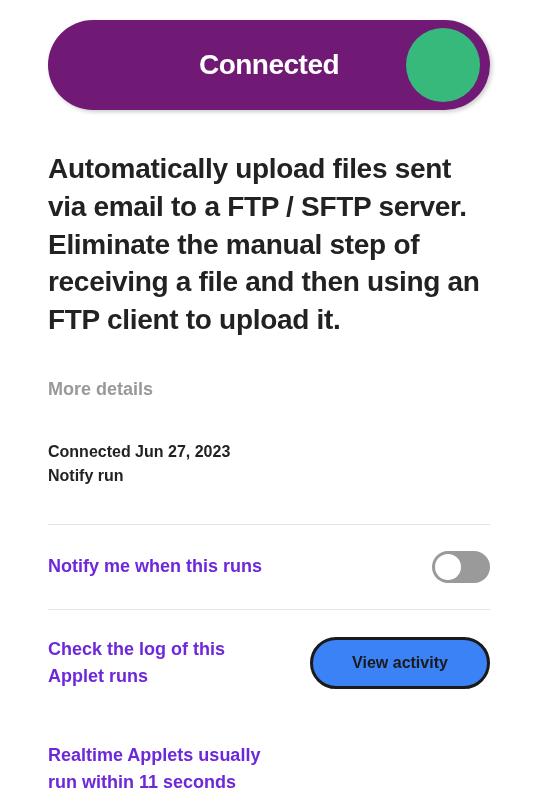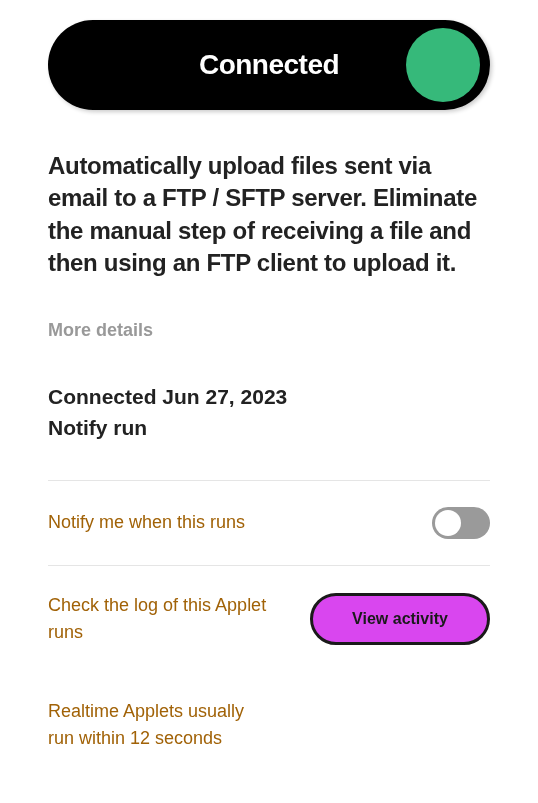--- a/index.html
+++ b/index.html
@@ -11,21 +11,21 @@
       font-family: -apple-system, BlinkMacSystemFont, "Segoe UI", Helvetica, Arial, sans-serif;
       background: #ffffff;
       width: 538px;
       padding: 0;
       color: #222;
     }
     .container {
       padding: 20px 48px 30px 48px;
     }
     .connected-pill {
-      background: #000000;
+      background: #701a75;
       border-radius: 55px;
       height: 90px;
       display: flex;
       align-items: center;
       justify-content: center;
       position: relative;
       box-shadow: 2px 2px 4px rgba(0,0,0,0.2);
       margin-bottom: 40px;
     }
     .connected-label {
@@ -38,57 +38,57 @@
       position: absolute;
       right: 10px;
       top: 50%;
       transform: translateY(-50%);
       width: 74px;
       height: 74px;
       border-radius: 50%;
       background: #36b97a;
     }
     .description {
-      font-size: 24px;
+      font-size: 28px;
       font-weight: 700;
       line-height: 1.35;
       color: #222;
       letter-spacing: -0.3px;
       margin-bottom: 40px;
     }
     .more-details {
       color: #999999;
       font-size: 18px;
       font-weight: 700;
       margin-bottom: 40px;
       cursor: pointer;
     }
     .meta-block {
       margin-bottom: 36px;
     }
     .meta-line {
-      font-size: 21px;
+      font-size: 16px;
       font-weight: 700;
       color: #222;
       line-height: 1.5;
     }
     .divider {
       border: none;
       border-top: 1px solid #e5e5e5;
     }
     .row {
       display: flex;
       align-items: center;
       justify-content: space-between;
       padding: 26px 0;
     }
     .row-label {
       font-size: 18px;
-      font-weight: 400;
-      color: #a16207;
+      font-weight: 700;
+      color: #6d28d9;
       line-height: 1.5;
       max-width: 220px;
     }
     .toggle {
       width: 58px;
       height: 32px;
       background: #9a9a9a;
       border-radius: 16px;
       position: relative;
       cursor: pointer;
@@ -98,21 +98,21 @@
       position: absolute;
       left: 3px;
       top: 3px;
       width: 26px;
       height: 26px;
       background: #ffffff;
       border-radius: 50%;
     }
     .pill-button {
       border: 3px solid #1a1a1a;
-      background: #d946ef;
+      background: #3b82f6;
       border-radius: 30px;
       padding: 14px 0;
       width: 180px;
       text-align: center;
       font-size: 16px;
       font-weight: 800;
       color: #1a1a1a;
       cursor: pointer;
       flex-shrink: 0;
     }
@@ -146,16 +146,16 @@
   </div>
 
   <hr class="divider">
 
   <div class="row">
     <div class="row-label">Check the log of this Applet runs</div>
     <div class="pill-button">View activity</div>
   </div>
 
   <div class="row">
-    <div class="row-label">Realtime Applets usually run within 12 seconds</div>
+    <div class="row-label">Realtime Applets usually run within 11 seconds</div>
   </div>
 
 </div>
 
 </body></html>

